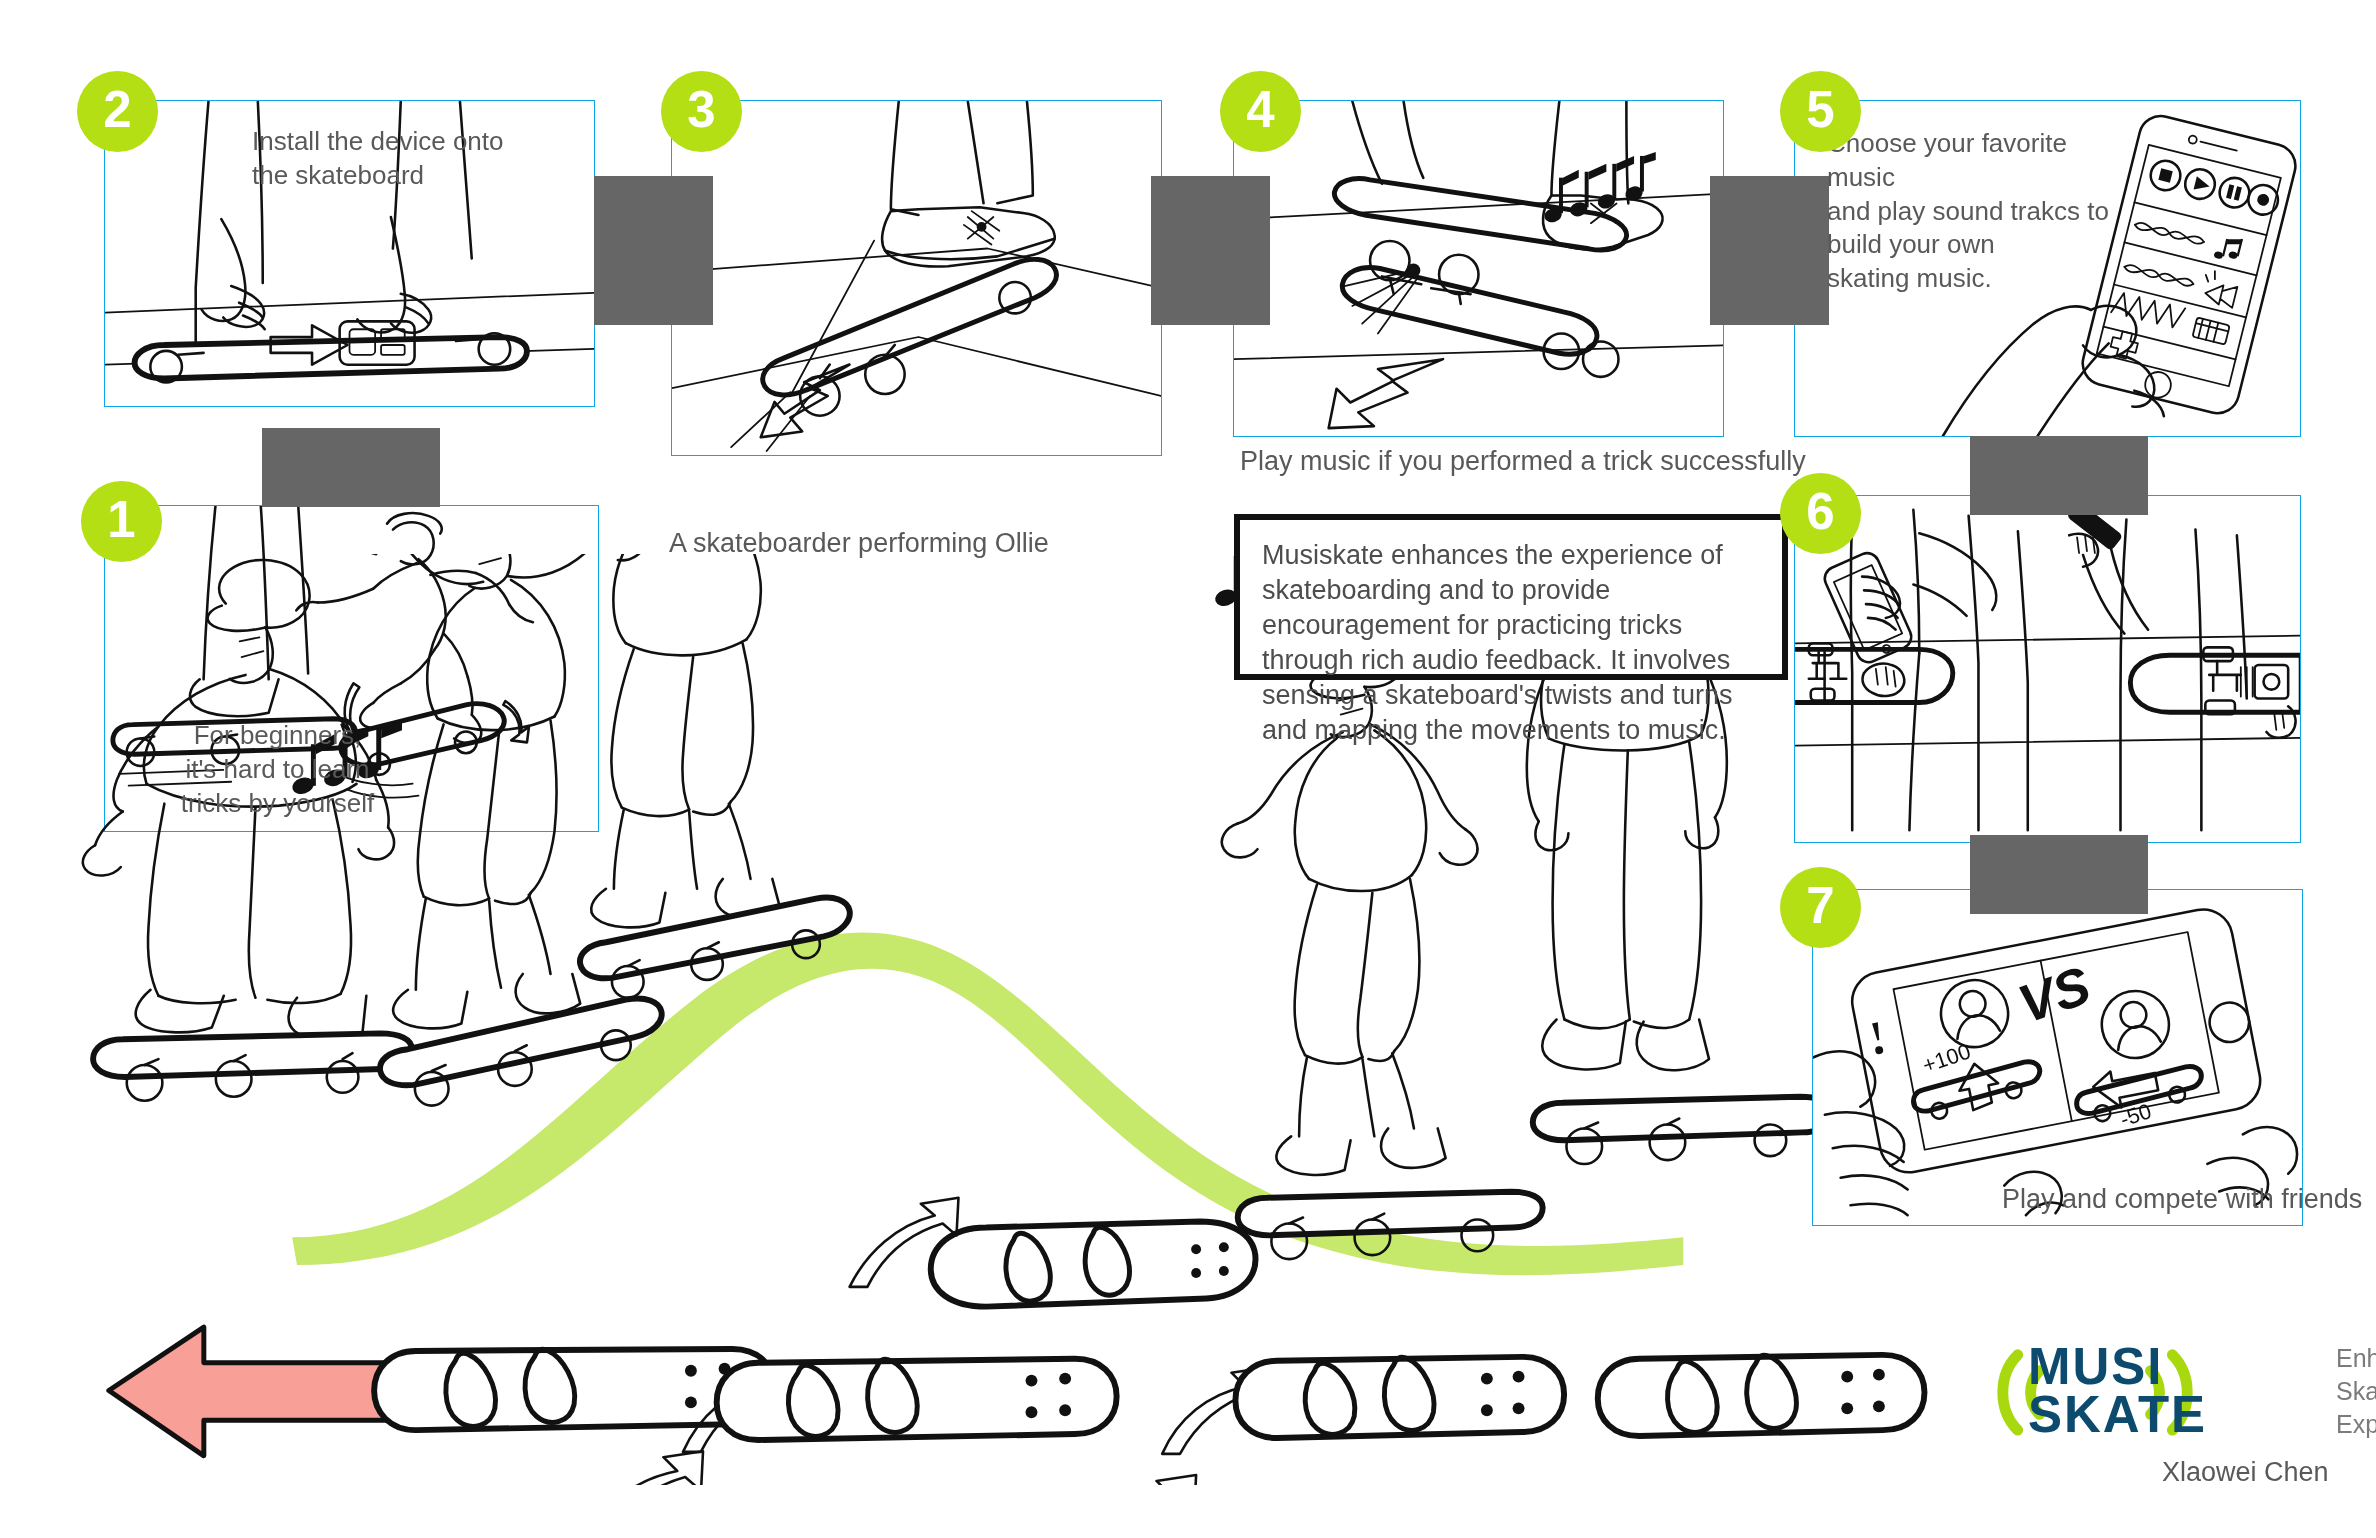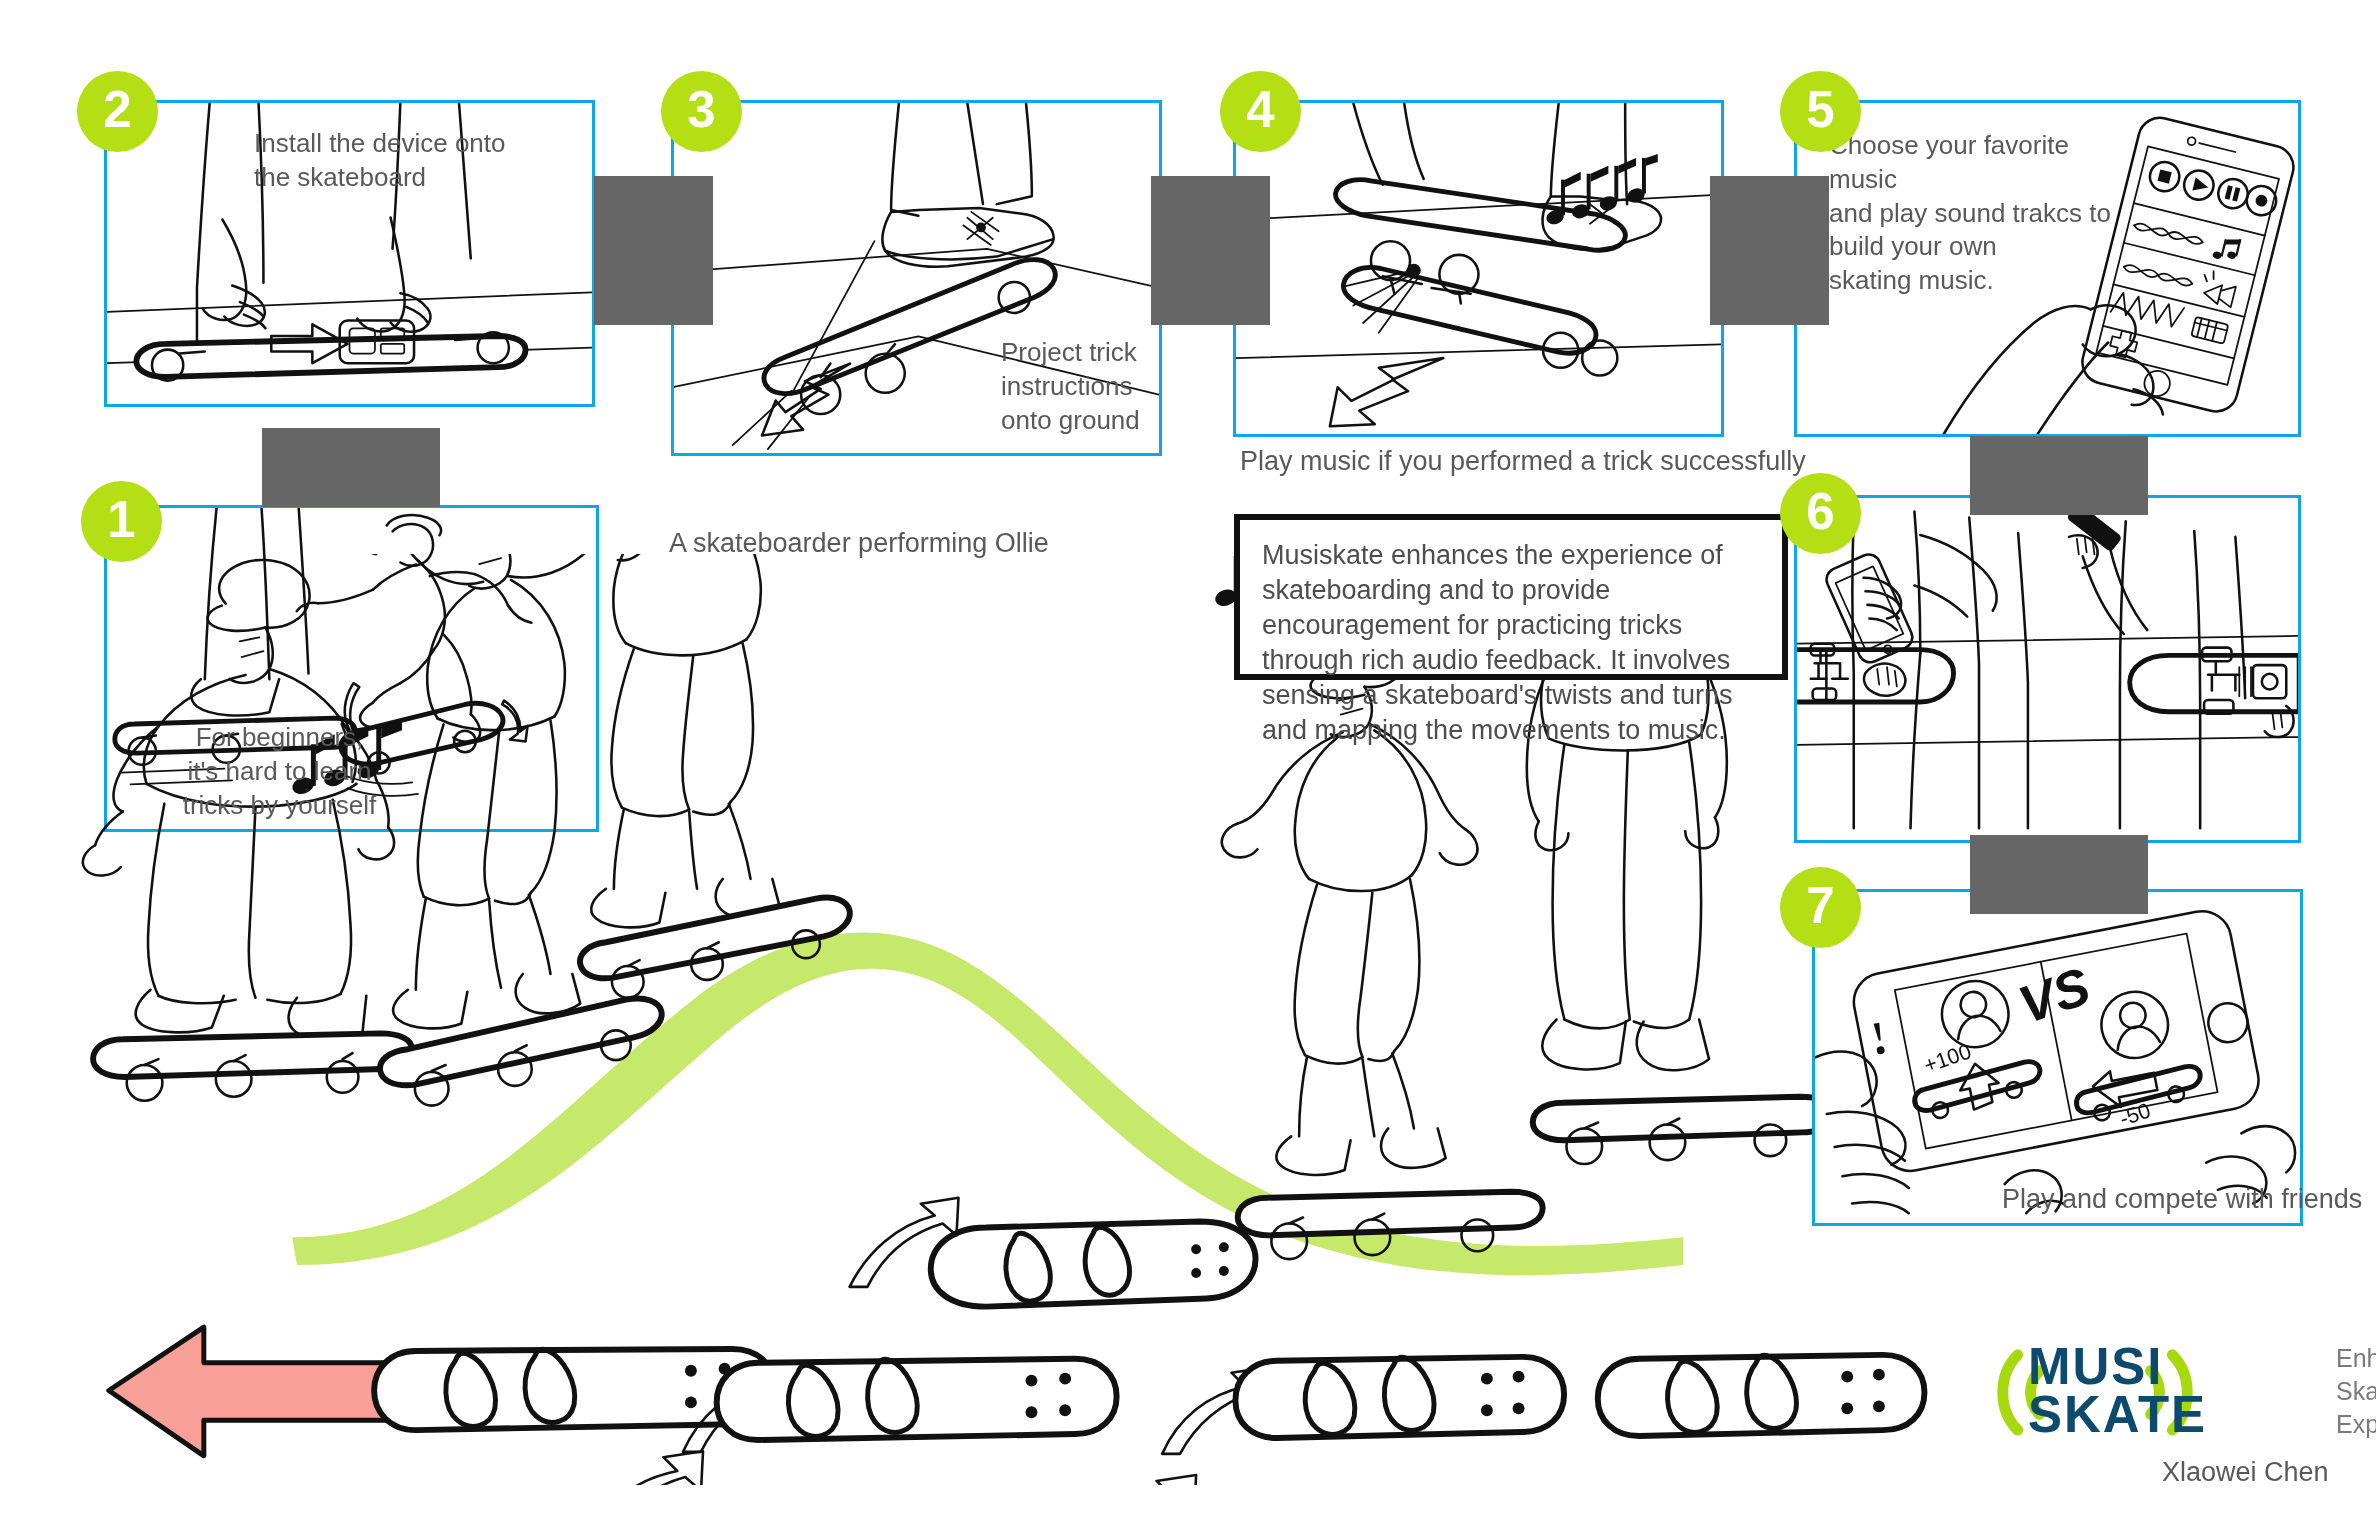--- a/index.html
+++ b/index.html
@@ -15,21 +15,21 @@
     background: #ffffff;
   }
 
   
   .abs { position: absolute; }
 
   
   .panel {
     position: absolute;
     background: #ffffff;
-    border: 3px solid #0ea5e9;
+    border: 1px solid #0ea5e9;
     overflow: hidden;
   }
   .panel-art { position: absolute; inset: 0; }
   .panel-art svg { width: 100%; height: 100%; display: block; }
 
   
   .badge {
     position: absolute;
     width: 81px; height: 81px;
     border-radius: 50%;
@@ -190,23 +190,20 @@
         <circle class="linework" cx="150" cy="300" r="20"></circle>
         <circle class="linework" cx="216" cy="278" r="20"></circle>
         <circle class="linework" cx="348" cy="200" r="16"></circle>
         <path class="linework" d="M150 282 L160 268 M216 260 L226 248"></path>
 
         <path class="linework-thin" d="M120 296 L60 352 M140 300 L96 356"></path>
 
         <path class="linework" d="M180 268 L140 292 L158 300 L120 322 L132 336 L90 342 L104 306 L114 318 L150 294 L134 286 Z"></path>
       </svg>
     </div>
-    <div class="ptext" style="left:327px; top:233px; width:178px;">Project trick
-instructions
-onto ground</div>
   </div>
   <div class="badge" style="left:661px; top:71px;">3</div>
 
   <div class="panel" style="left:1233px; top:100px; width:491px; height:337px;">
     <div class="panel-art">
       <svg viewBox="0 0 496 340" preserveAspectRatio="none">
 
         <path class="linework-thin" d="M0 120 L496 94"></path>
         <path class="linework-thin" d="M0 262 L496 248"></path>
 

